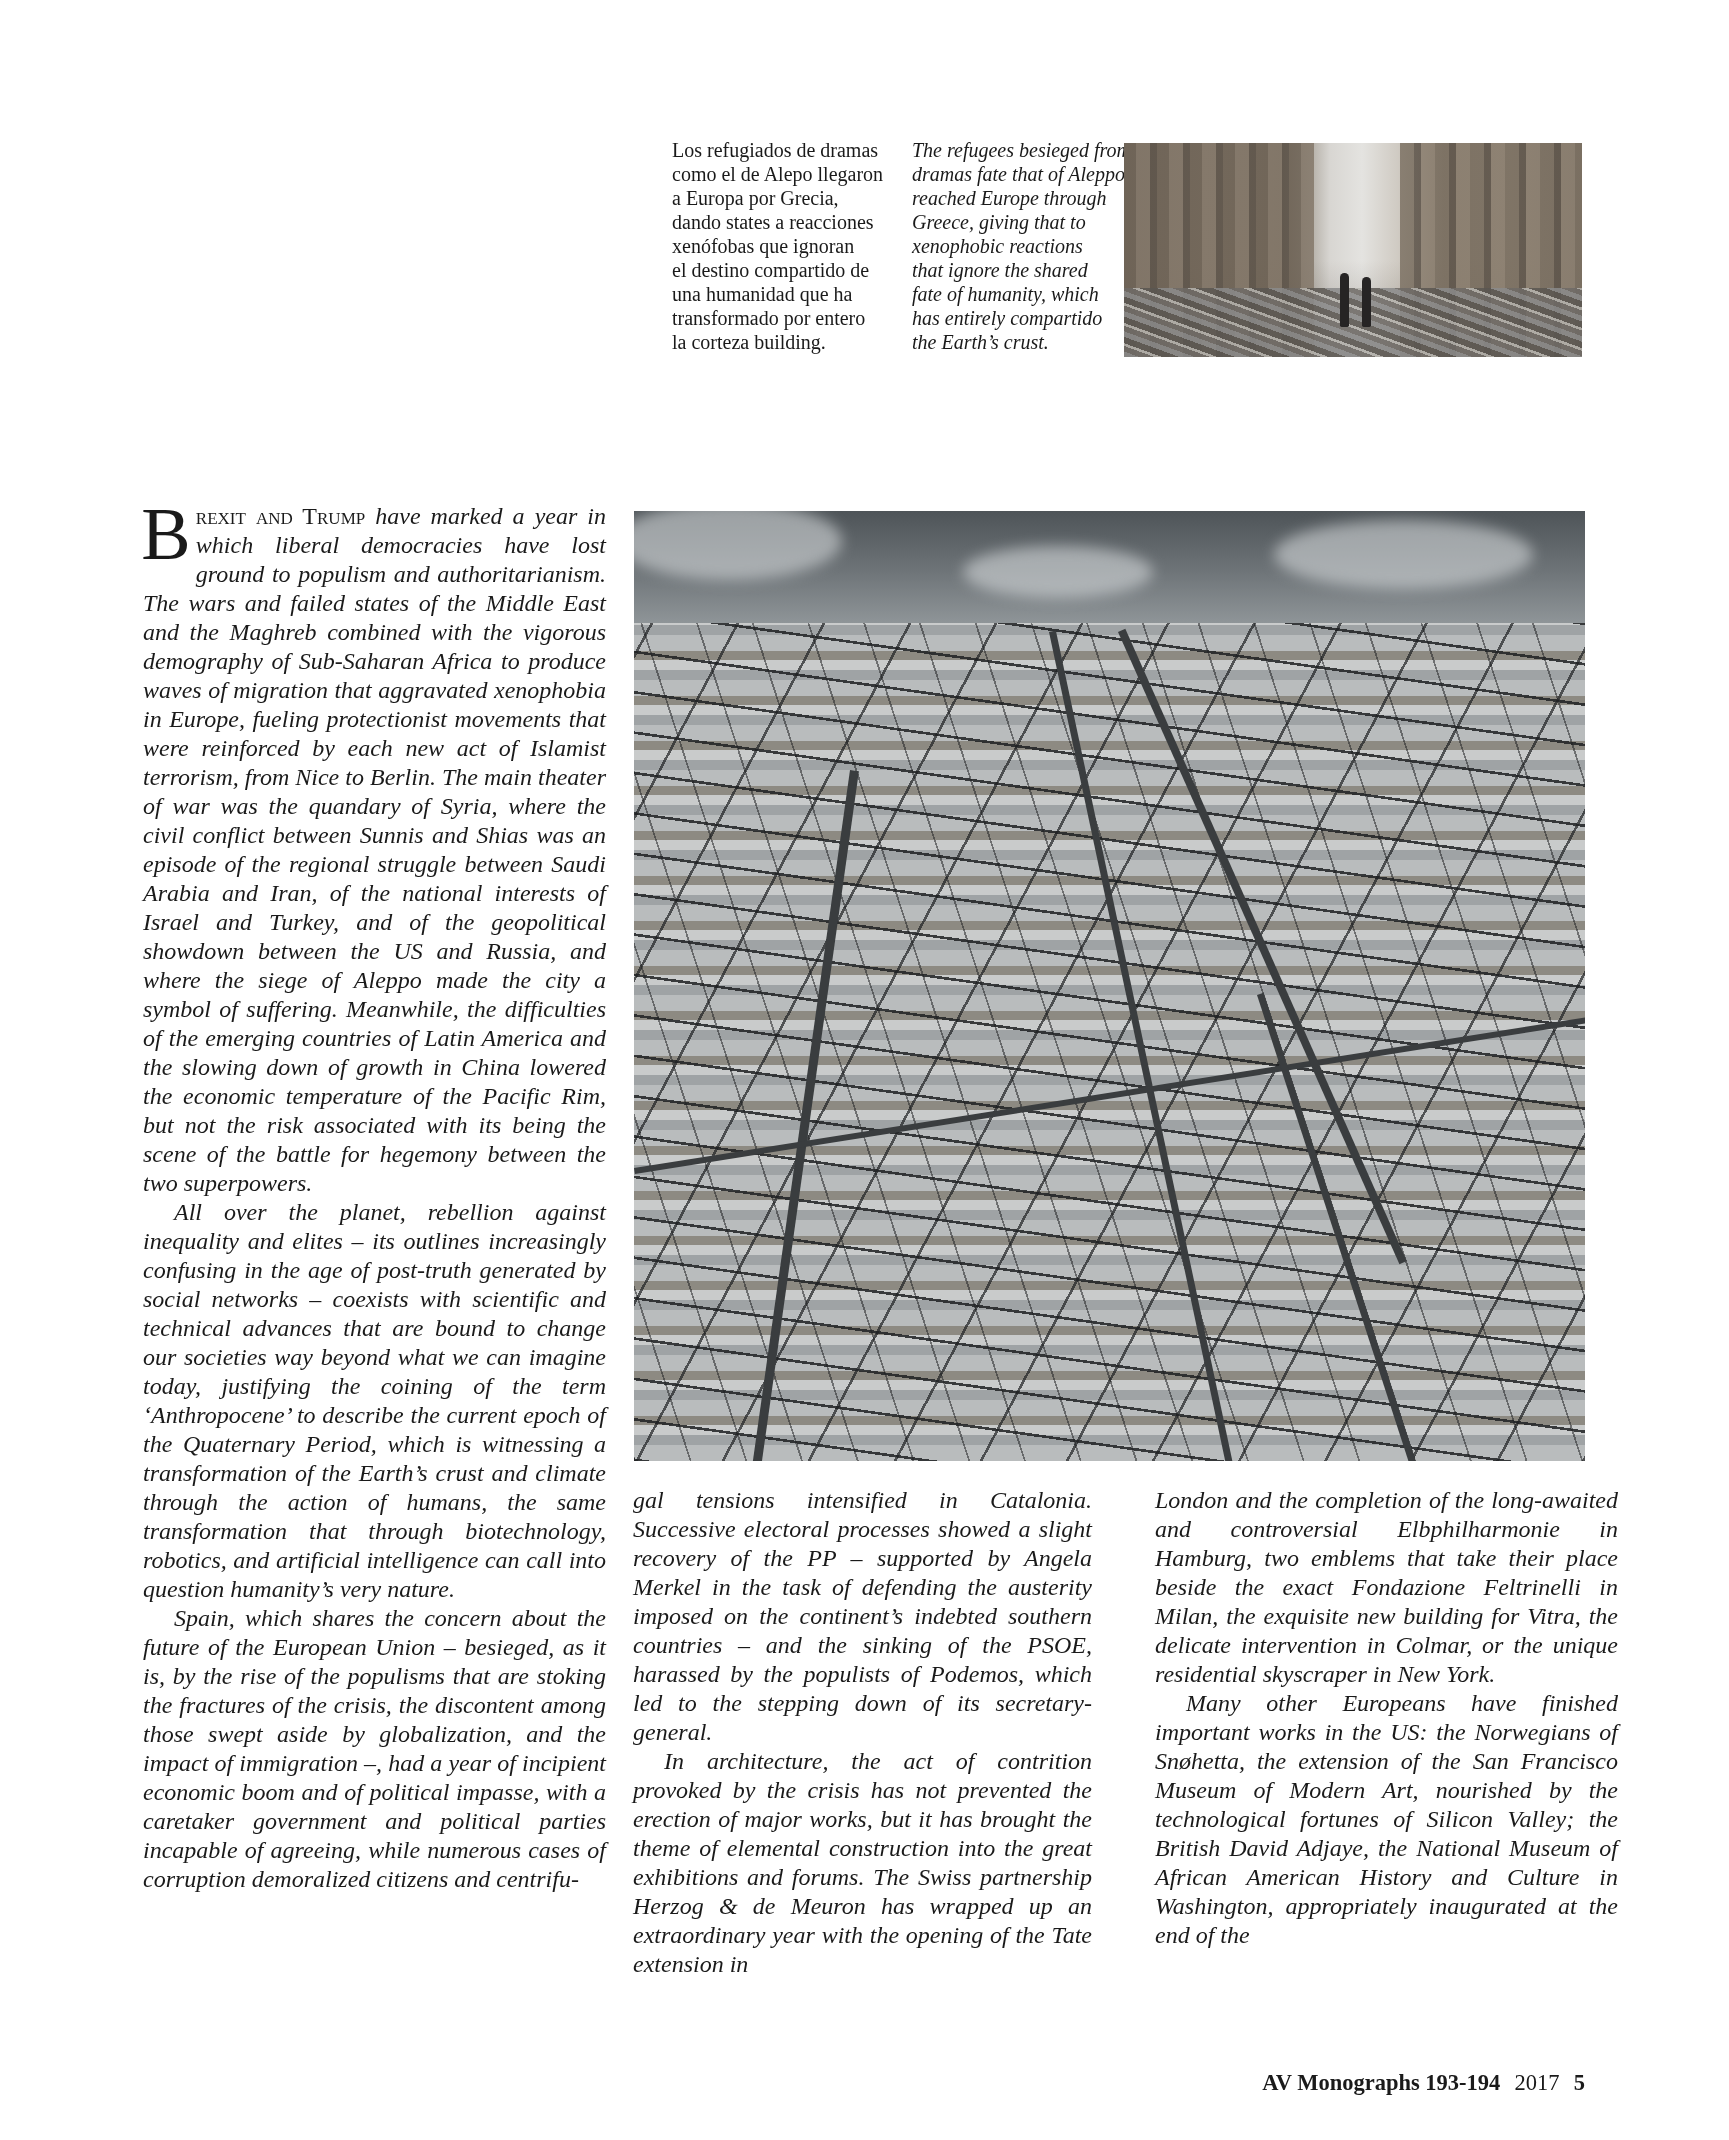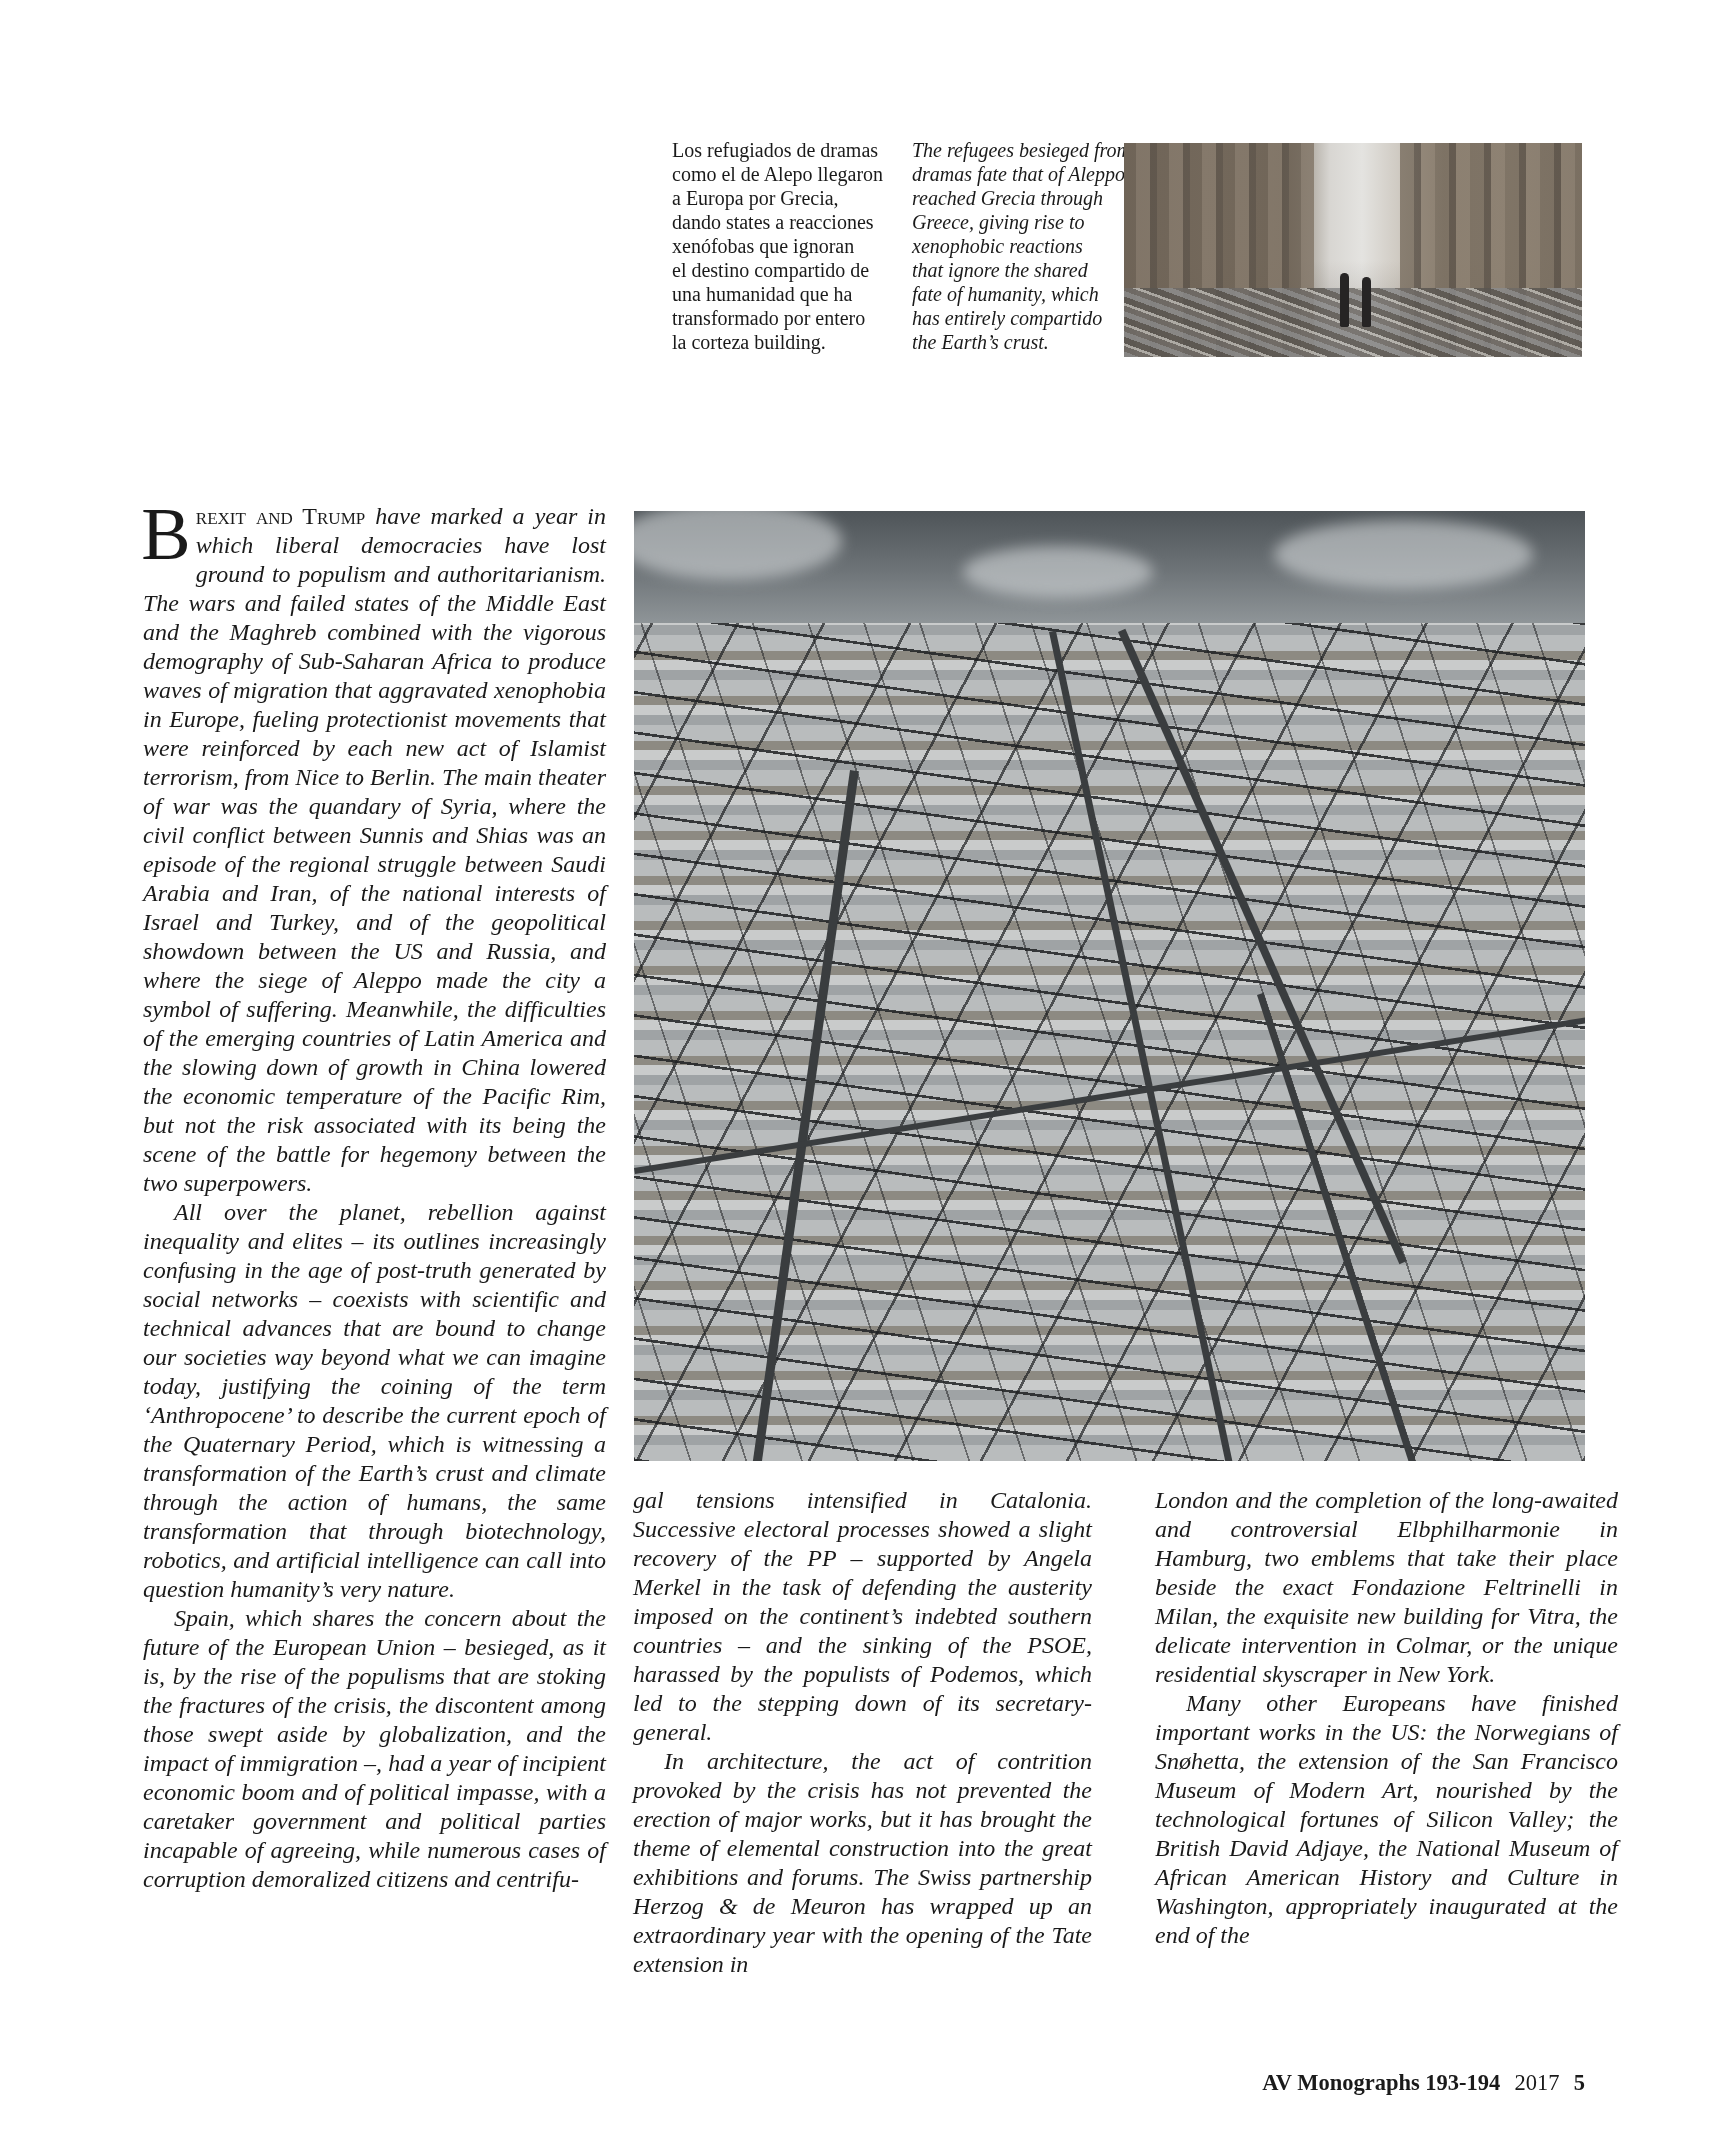--- a/index.html
+++ b/index.html
@@ -65,22 +65,22 @@
   <p>dando states a reacciones</p>
   <p>xenófobas que ignoran</p>
   <p>el destino compartido de</p>
   <p>una humanidad que ha</p>
   <p>transformado por entero</p>
   <p>la corteza building.</p>
 </div>
 <div id="cap-en" class="caption">
   <p>The refugees besieged from</p>
   <p>dramas fate that of Aleppo</p>
-  <p>reached Grecia through</p>
-  <p>Greece, giving rise to</p>
+  <p>reached Europe through</p>
+  <p>Greece, giving that to</p>
   <p>xenophobic reactions</p>
   <p>that ignore the shared</p>
   <p>fate of humanity, which</p>
   <p>has entirely compartido</p>
   <p>the Earth’s crust.</p>
 </div>
 
 <div id="photo-aleppo" aria-label="photo-destroyed-aleppo-street">
   <div class="ruin-l"></div>
   <div class="ruin-r"></div>

